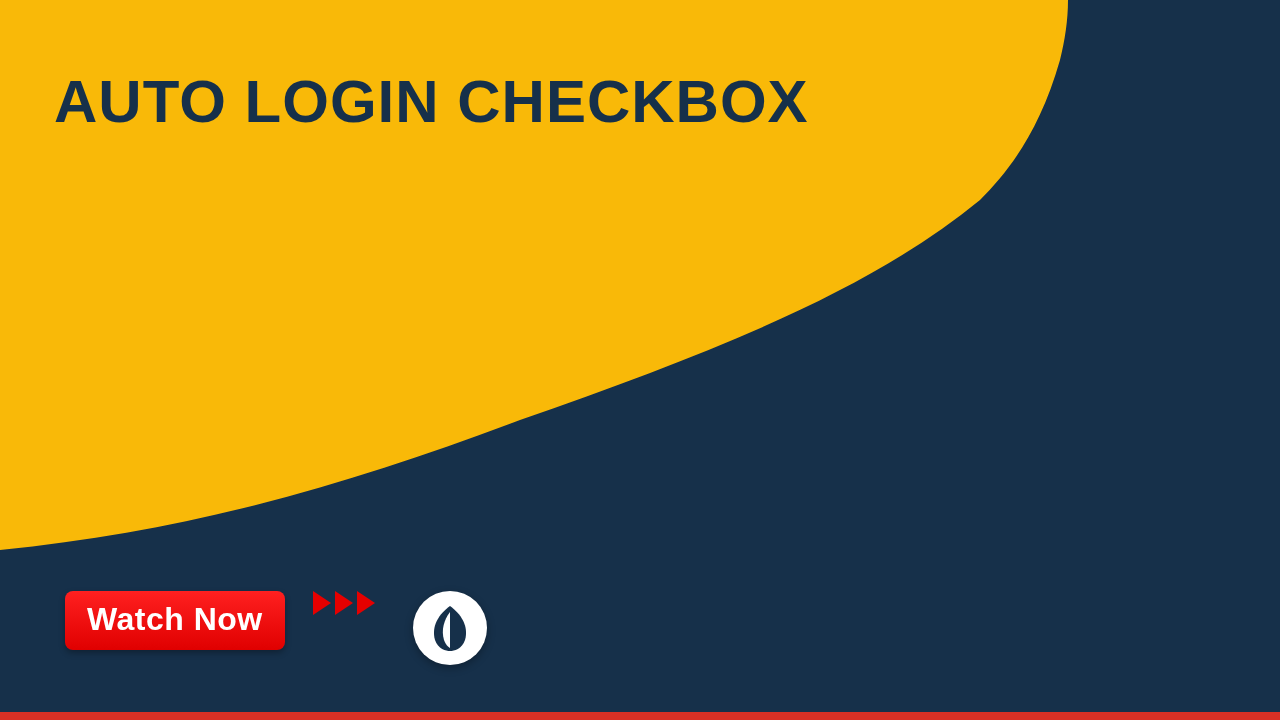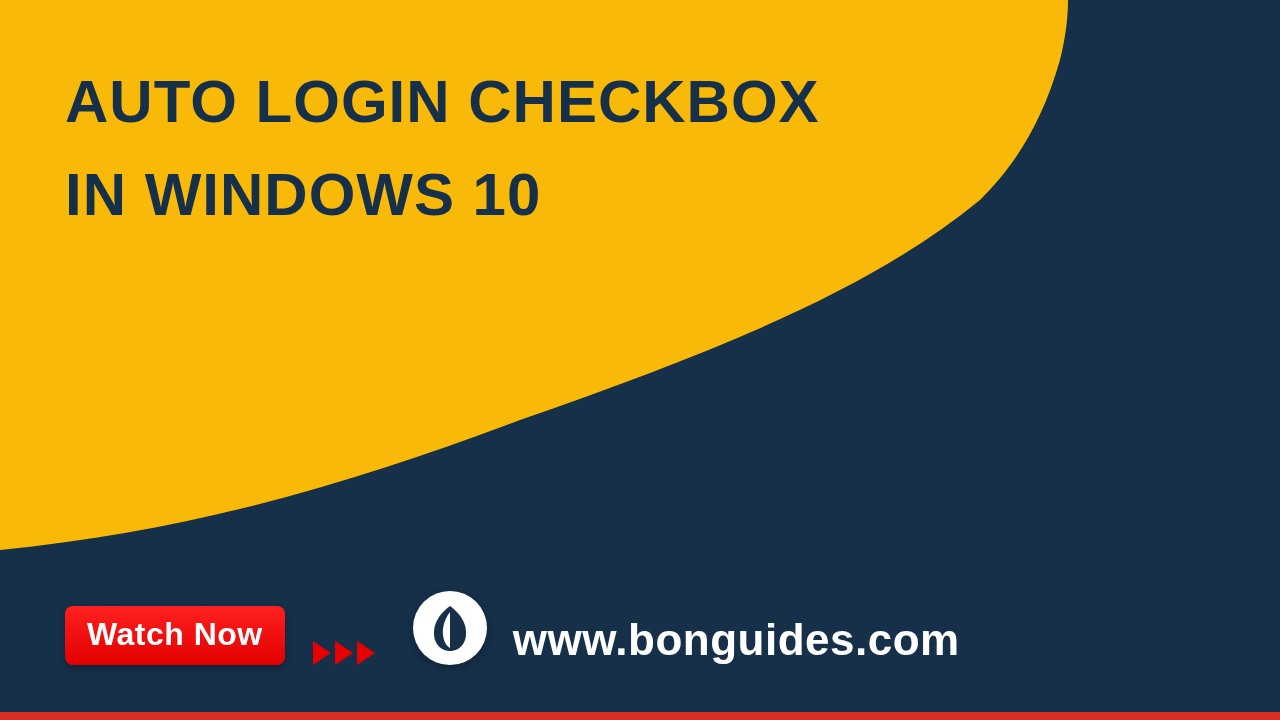--- a/index.html
+++ b/index.html
@@ -22,36 +22,36 @@
       position: absolute;
       bottom: 0;
       left: 0;
       width: 100%;
       height: 8px;
       background: #d93025;
     }
     .title-block {
       position: absolute;
       top: 55px;
-      left: 65px;
+      left: 54px;
     }
     .title-line {
       font-size: 60px;
       font-weight: 900;
       color: #16304a;
       letter-spacing: 1px;
       line-height: 1.55;
       text-transform: uppercase;
     }
     .footer {
       position: absolute;
       bottom: 55px;
       left: 65px;
       display: flex;
-      align-items: flex-end;
+      align-items: flex-start;
     }
     .watch-btn {
       background: #e60000;
       background: linear-gradient(180deg, #ff2020 0%, #e00000 100%);
       color: #fff;
       font-size: 32px;
       font-weight: 700;
       padding: 10px 22px 12px;
       border-radius: 8px;
       letter-spacing: 0.5px;
@@ -86,32 +86,30 @@
       letter-spacing: 0.5px;
     }
   </style>
 </head>
 <body>
 
 <div class="yellow-bg"></div>
 
 <div class="title-block">
   <div class="title-line">AUTO LOGIN CHECKBOX</div>
-  <div class="title-line">IN WINDOWS 10</div>
 </div>
 
 <div class="footer">
   <div class="watch-btn">Watch Now</div>
   <div class="arrows">
     <div class="arrow"></div>
     <div class="arrow"></div>
     <div class="arrow"></div>
   </div>
   <div class="logo">
     <svg viewBox="0 0 42 48">
       <path d="M21 2 C 32 10 40 22 36 36 C 33 45 25 47 21 47 C 17 47 9 45 6 36 C 2 22 10 10 21 2 Z" fill="#16304a"></path>
       <path d="M21 8 C 15 16 12 26 15 36 C 17 42 21 44 21 44 L 21 8 Z" fill="#fff"></path>
     </svg>
   </div>
-  <div class="site">www.bonguides.com</div>
 </div>
 
 <div class="bottom-border"></div>
 
 </body></html>

